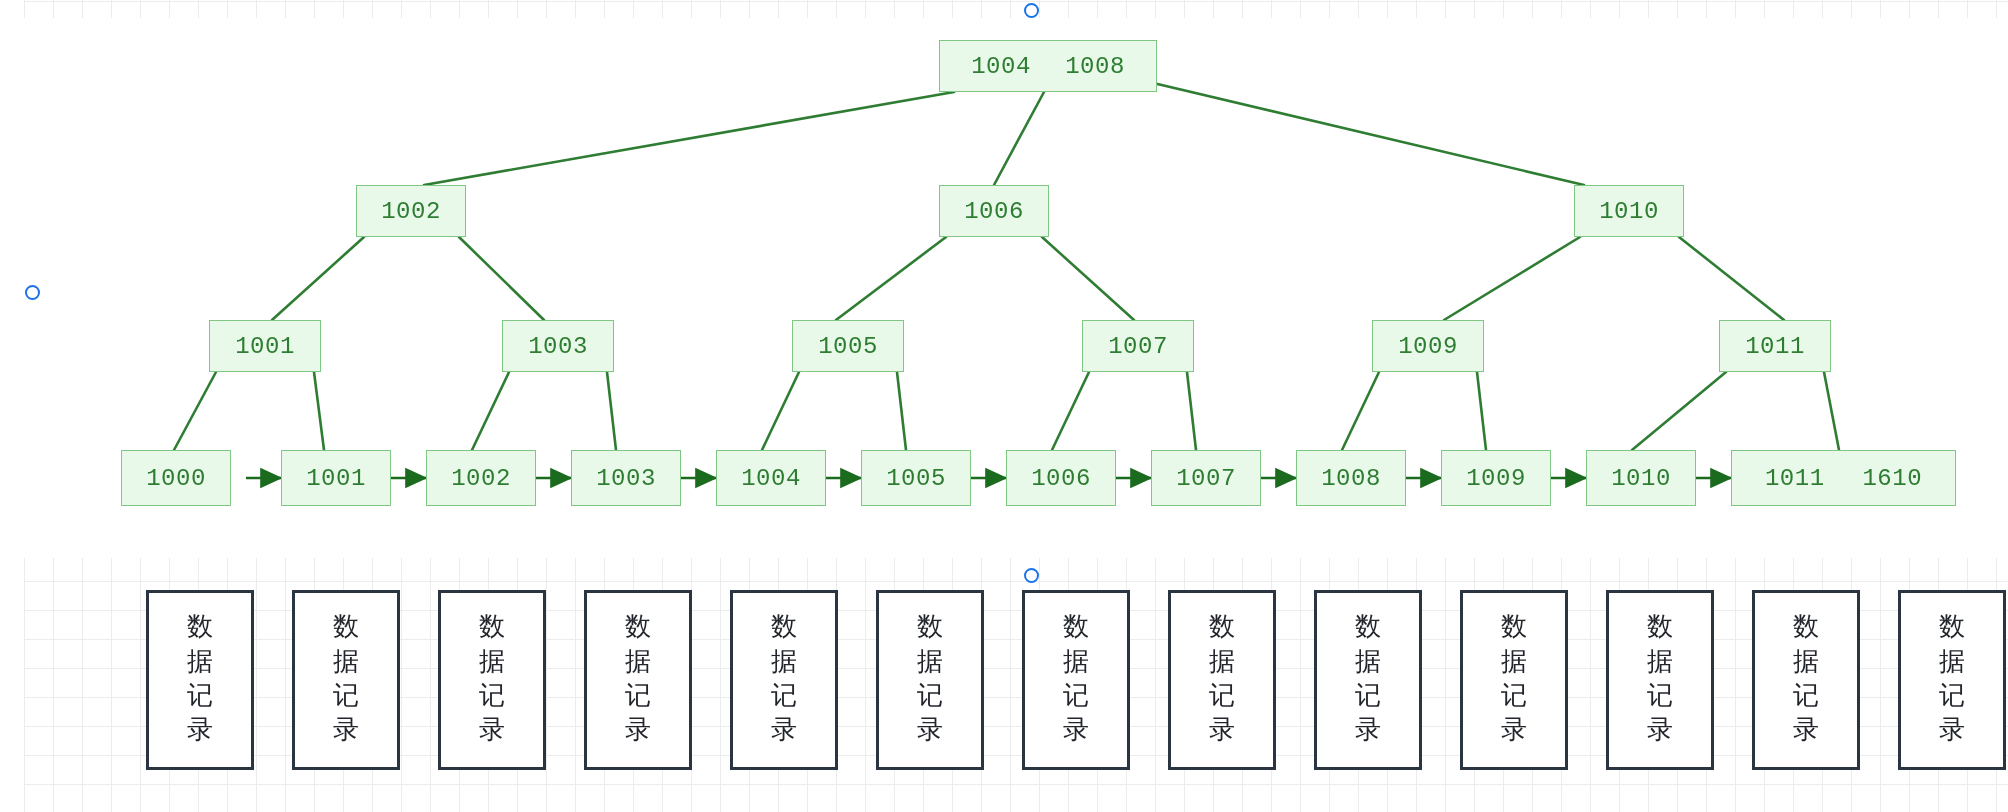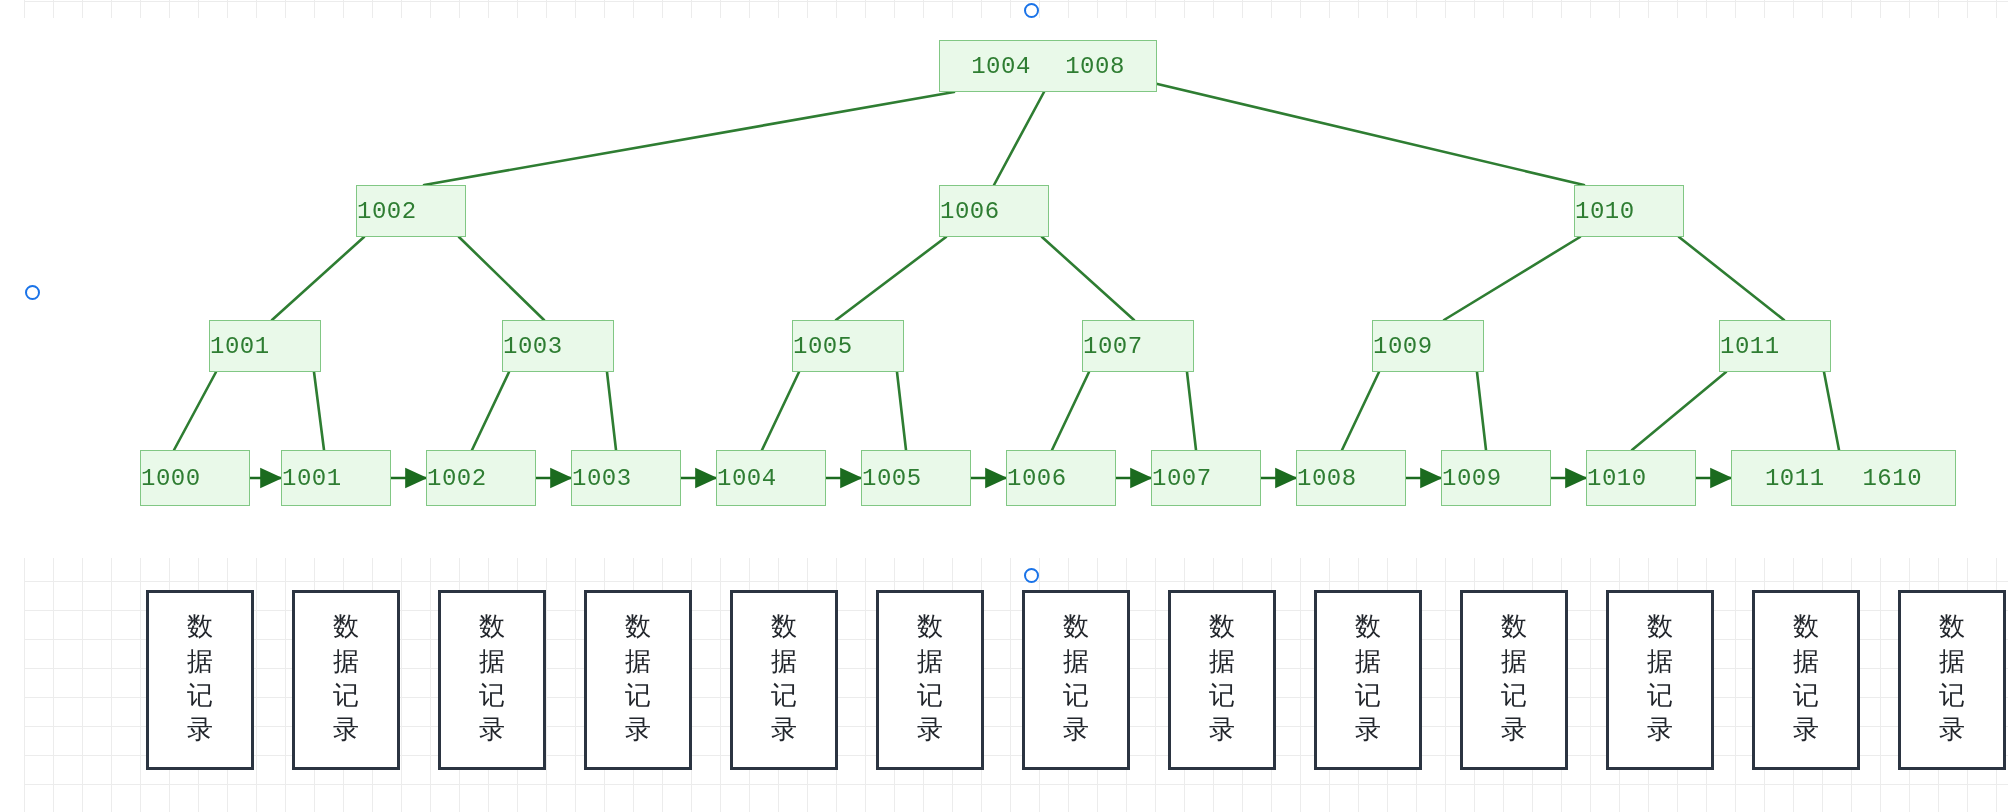--- a/index.html
+++ b/index.html
@@ -47,20 +47,21 @@
   .node {
     position: absolute;
     box-sizing: border-box;
     background: #e9f9e9;
     border: 1.6px solid #81c784;
     color: #2e7d32;
     font-size: 24px;
     letter-spacing: 0.5px;
     display: flex;
     align-items: center;
+    justify-content: center;
     white-space: nowrap;
   }
   .node.two-key {
     justify-content: space-around;
     padding: 0 14px;
   }
   .node .key {
     color: #2e7d32;
   }
   .record {
@@ -171,21 +172,21 @@
         <span class="key">1007</span>
       </div>
       <div class="node" style="left: 1348px; top: 320px; width: 112px; height: 52px;">
         <span class="key">1009</span>
       </div>
       <div class="node" style="left: 1695px; top: 320px; width: 112px; height: 52px;">
         <span class="key">1011</span>
       </div>
     </div>
   <div id="nodes-leaves">
-      <div class="node" style="left: 116px; top: 450px; width: 110px; height: 56px;">
+      <div class="node" style="left: 97px; top: 450px; width: 110px; height: 56px;">
         <span class="key">1000</span>
       </div>
       <div class="node" style="left: 257px; top: 450px; width: 110px; height: 56px;">
         <span class="key">1001</span>
       </div>
       <div class="node" style="left: 402px; top: 450px; width: 110px; height: 56px;">
         <span class="key">1002</span>
       </div>
       <div class="node" style="left: 547px; top: 450px; width: 110px; height: 56px;">
         <span class="key">1003</span>

